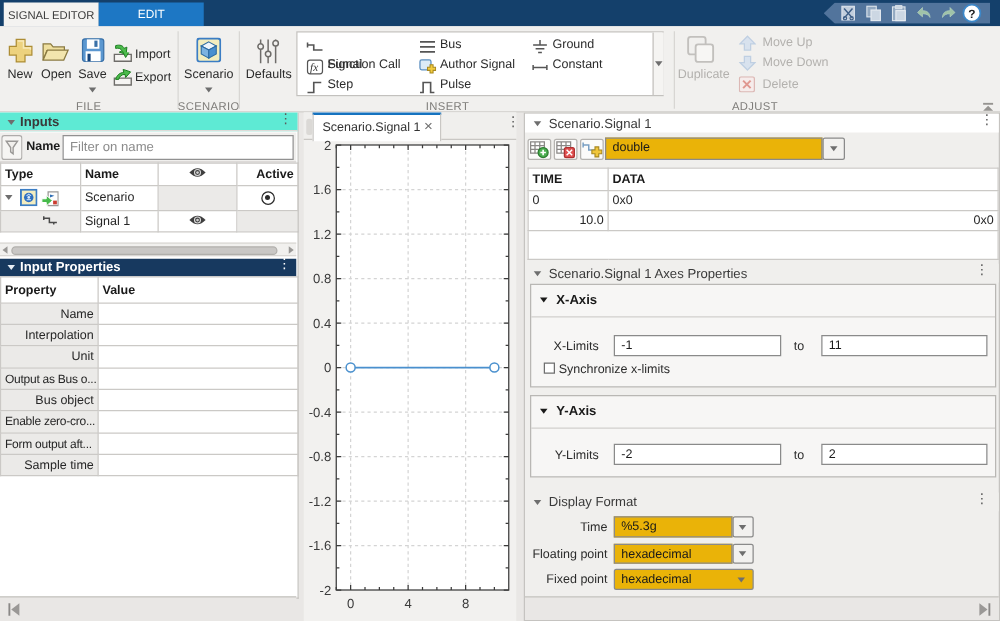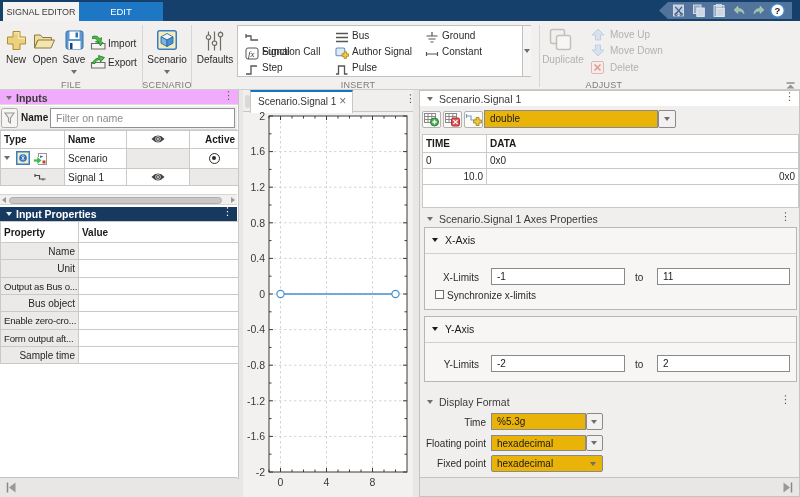--- a/index.html
+++ b/index.html
@@ -22,21 +22,21 @@
 .ilabel { position:absolute; font-size:10px; color:#2b2b2b; }
 .icon { position:absolute; }
 #gallery { position:absolute; left:237px; top:4px; width:294px; height:52px; background:#fff; border:1px solid #c3c1be; }
 #gallery .cell-icon { position:absolute; width:14px; height:13px; }
 #gallery .cell-txt { position:absolute; font-size:10px; color:#2b2b2b; }
 #gdrop { position:absolute; left:284px; top:0px; width:9px; height:50px; border-left:1px solid #c3c1be; background:#f5f4f2; }
 .disabled-txt { color:#b3b1ae; }
 
 
 .panel { position:absolute; background:#fff; border:1px solid #c5c3c0; }
-.phdr { position:absolute; left:0; right:0; height:15px; background:#f0abfc; }
+.phdr { position:absolute; left:0; right:0; height:15px; background:#5eead4; }
 .phdr .txt { position:absolute; left:16px; top:2px; font-size:10.5px; color:#3a3a3a; }
 .kebab { position:absolute; width:3px; color:#5a5a5a; font-size:11px; line-height:4px; letter-spacing:0; }
 .tri-d { position:absolute; width:0; height:0; border-left:3.5px solid transparent; border-right:3.5px solid transparent; border-top:4.5px solid #6e6e6e; }
 .tri-d.white { border-top-color:#e8eef5; }
 
 
 #lp { left:0; top:90px; width:239px; height:389px; border-left:none; border-top:none; }
 #lp-filter { position:absolute; left:0; top:16px; width:237px; height:24px; background:#f0efed; border-bottom:1px solid #d6d4d1; }
 #lp-filter input { position:absolute; left:50px; top:2px; width:185px; height:20px; border:1px solid #919191; font-family:"Liberation Sans",sans-serif; font-size:10.5px; color:#8b8b8b; padding-left:5px; background:#fff; }
 .tblhdr { font-weight:bold; color:#1a1a1a; }
@@ -55,21 +55,21 @@
 #cp-tabs { position:absolute; left:0; top:0; width:170px; height:22px; background:#f0efed; border-bottom:1px solid #c9c7c4; }
 #cp-tab { position:absolute; left:7px; top:0; width:103px; height:23px; background:#fff; border:1px solid #c9c7c4; border-bottom:none; border-top:2px solid #1673bf; font-size:10px; color:#333; line-height:19px; padding-left:7px; white-space:nowrap; }
 
 
 #rp { position:absolute; left:419px; top:90px; width:381px; height:407px; background:#f0efed; border:1px solid #c5c3c0; }
 .ibtn { position:absolute; width:19px; height:17px; background:#fbfbfa; border:1px solid #b5b3b0; border-radius:2px; }
 .combo-box { position:absolute; background:#eab308; border:1px solid #8a8a8a; font-size:10px; color:#1a1a1a; padding:2px 0 0 5px; }
 .combo-btn { position:absolute; background:#f2f1ef; border:1px solid #8a8a8a; border-radius:2px; }
 .combo-btn .tri-d { left:50%; margin-left:-3.5px; top:50%; margin-top:-2px; }
 .groupbox { position:absolute; left:4px; width:373px; background:#f7f6f5; border:1px solid #b9b7b4; }
-.groupbox .gb-hdr { position:absolute; left:0; right:0; top:0; height:26px; border-bottom:1px solid #d2d0cd; font-weight:normal; font-size:10.5px; color:#1a1a1a; }
+.groupbox .gb-hdr { position:absolute; left:0; right:0; top:0; height:26px; border-bottom:1px solid #d2d0cd; font-weight:bold; font-size:10.5px; color:#1a1a1a; }
 .fld { position:absolute; background:#fff; border:1px solid #8a8a8a; font-size:10px; color:#1a1a1a; padding:2px 0 0 5px; }
 .lbl { position:absolute; font-size:10px; color:#2b2b2b; }
 #rp-bottom { position:absolute; left:0; top:386px; width:379px; height:19px; background:#e9e7e5; border-top:1px solid #c5c3c0; }
 </style>
 </head>
 <body>
 <div id="app">
 
 <div id="tabbar">
   <div id="tab1">SIGNAL EDITOR</div>
@@ -313,20 +313,24 @@
         </colgroup>
     <tbody>
           <tr style="height:21px;">
             <td class="tblhdr">Property</td>
             <td class="tblhdr">Value</td>
           </tr>
     <tr style="height:17px;">
             <td class="graycell" style="text-align:right;">Name</td>
             <td></td>
           </tr>
+    <tr style="height:17px;">
+            <td class="graycell" style="text-align:right;">Interpolation</td>
+            <td></td>
+          </tr>
     <tr style="height:18px;">
             <td class="graycell" style="text-align:right;">Unit</td>
             <td></td>
           </tr>
     <tr style="height:17px;">
             <td class="graycell" style="font-size:9.6px;letter-spacing:-0.2px;">Output as Bus o...</td>
             <td></td>
           </tr>
     <tr style="height:17px;">
             <td class="graycell" style="text-align:right;">Bus object</td>

